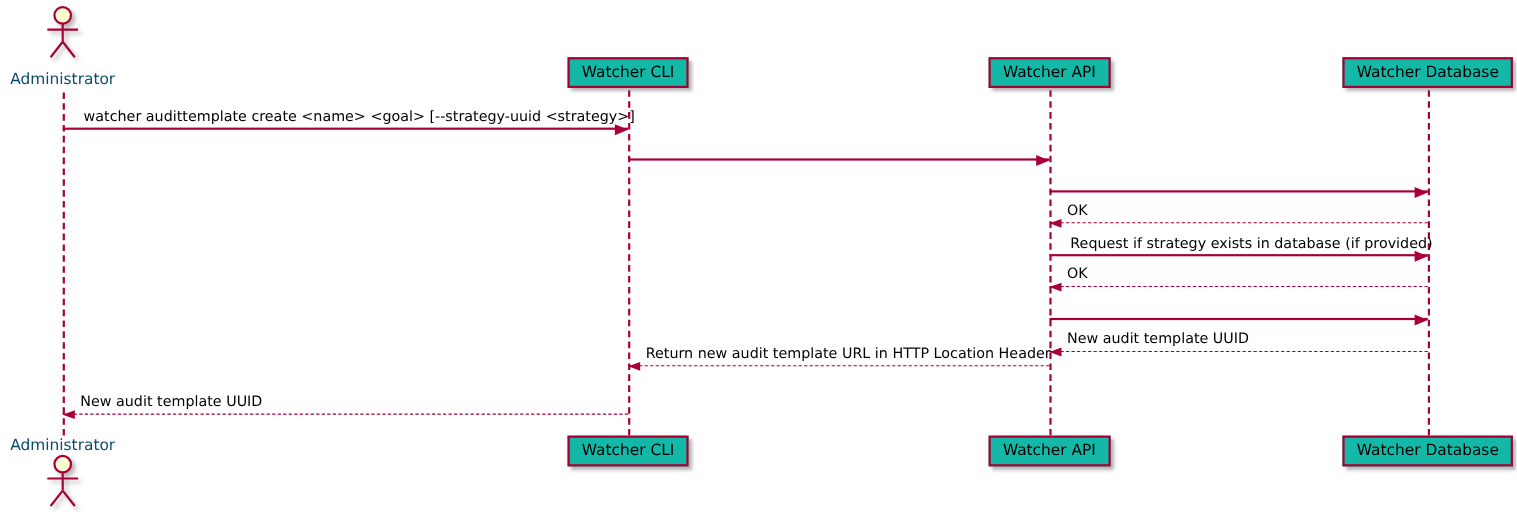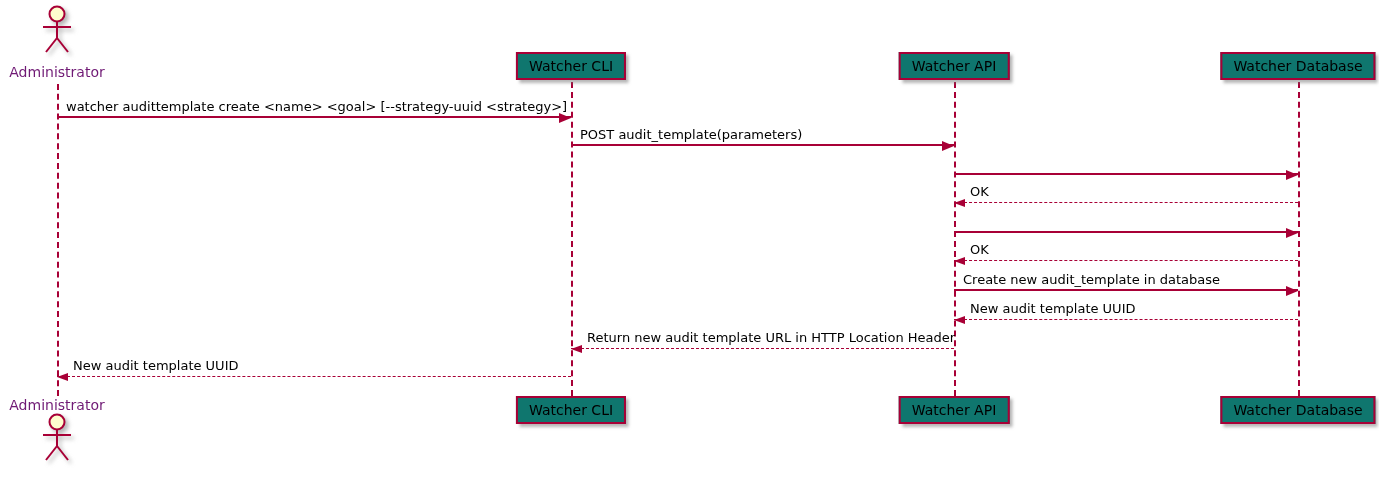--- a/index.html
+++ b/index.html
@@ -19,21 +19,21 @@
     width: 0;
     border-left: 2px dashed #A80036;
     top: 82px;
     height: 314px;
   }
 
   
   .pbox {
     position: absolute;
     transform: translateX(-50%);
-    background: #0f766e;
+    background: #14b8a6;
     border: 2px solid #A80036;
     box-shadow: 3px 3px 3px rgba(120,120,120,0.55);
     height: 28px;
     line-height: 24px;
     padding: 0 11px;
     font-size: 14px;
     white-space: nowrap;
     box-sizing: border-box;
     color: #000000;
   }
@@ -43,33 +43,33 @@
   
   .actor-figure {
     position: absolute;
     filter: drop-shadow(3px 3px 2px rgba(120,120,120,0.55));
   }
   .actor-label {
     position: absolute;
     transform: translateX(-50%);
     font-size: 14px;
     white-space: nowrap;
-    color: #701a75;
+    color: #0c4a6e;
   }
 
   
   .msg { position: absolute; height: 21px; }
   .msg .mlabel {
     position: absolute;
     bottom: 4px;
     font-size: 13px;
     white-space: nowrap;
     color: #000000;
   }
-  .msg.dir-right .mlabel { left: 9px; }
+  .msg.dir-right .mlabel { left: 19px; }
   .msg.dir-left  .mlabel { left: 16px; margin-top: 28px; }
   .msg .mline {
     position: absolute;
     left: 0; right: 0; bottom: 0;
     height: 0;
   }
   .msg.style-solid  .mline { border-top: 2px solid #A80036; }
   .msg.style-dashed .mline { border-top: 1px dashed #A80036; }
   .msg .mhead {
     position: absolute;
@@ -112,60 +112,59 @@
   <div class="pbox toprow" style="left:954px;">Watcher API</div>
   <div class="pbox toprow" style="left:1298px;">Watcher Database</div>
 
   <div class="msg dir-right style-solid" style="left:57px; top:97px; width:514px;">
     <span class="mlabel">watcher audittemplate create &lt;name&gt; &lt;goal&gt; [--strategy-uuid &lt;strategy&gt;]</span>
     <div class="mline"></div>
     <div class="mhead"></div>
   </div>
 
   <div class="msg dir-right style-solid" style="left:571px; top:125px; width:383px;">
-    <span class="mlabel">POST audit_template(parameters)</span>
     <div class="mline"></div>
     <div class="mhead"></div>
   </div>
 
   <div class="msg dir-right style-solid" style="left:954px; top:154px; width:344px;">
     <div class="mline"></div>
     <div class="mhead"></div>
   </div>
 
   <div class="msg dir-left style-dashed" style="left:954px; top:182px; width:344px;">
     <span class="mlabel">OK</span>
     <div class="mline"></div>
     <div class="mhead"></div>
   </div>
 
   <div class="msg dir-right style-solid" style="left:954px; top:212px; width:344px;">
+    <span class="mlabel">Request if strategy exists in database (if provided)</span>
     <div class="mline"></div>
     <div class="mhead"></div>
   </div>
 
   <div class="msg dir-left style-dashed" style="left:954px; top:240px; width:344px;">
     <span class="mlabel">OK</span>
     <div class="mline"></div>
     <div class="mhead"></div>
   </div>
 
   <div class="msg dir-right style-solid" style="left:954px; top:270px; width:344px;">
-    <span class="mlabel">Create new audit_template in database</span>
     <div class="mline"></div>
     <div class="mhead"></div>
   </div>
 
   <div class="msg dir-left style-dashed" style="left:954px; top:299px; width:344px;">
     <span class="mlabel">New audit template UUID</span>
     <div class="mline"></div>
     <div class="mhead"></div>
   </div>
 
-  <div class="msg dir-left style-dashed" style="left:571px; top:328px; width:383px;">
+  <div class="msg dir-left style-dashed" style="left:571px; top:312px; width:383px;">
     <span class="mlabel">Return new audit template URL in HTTP Location Header</span>
     <div class="mline"></div>
     <div class="mhead"></div>
   </div>
 
   <div class="msg dir-left style-dashed" style="left:57px; top:356px; width:514px;">
     <span class="mlabel">New audit template UUID</span>
     <div class="mline"></div>
     <div class="mhead"></div>
   </div>

